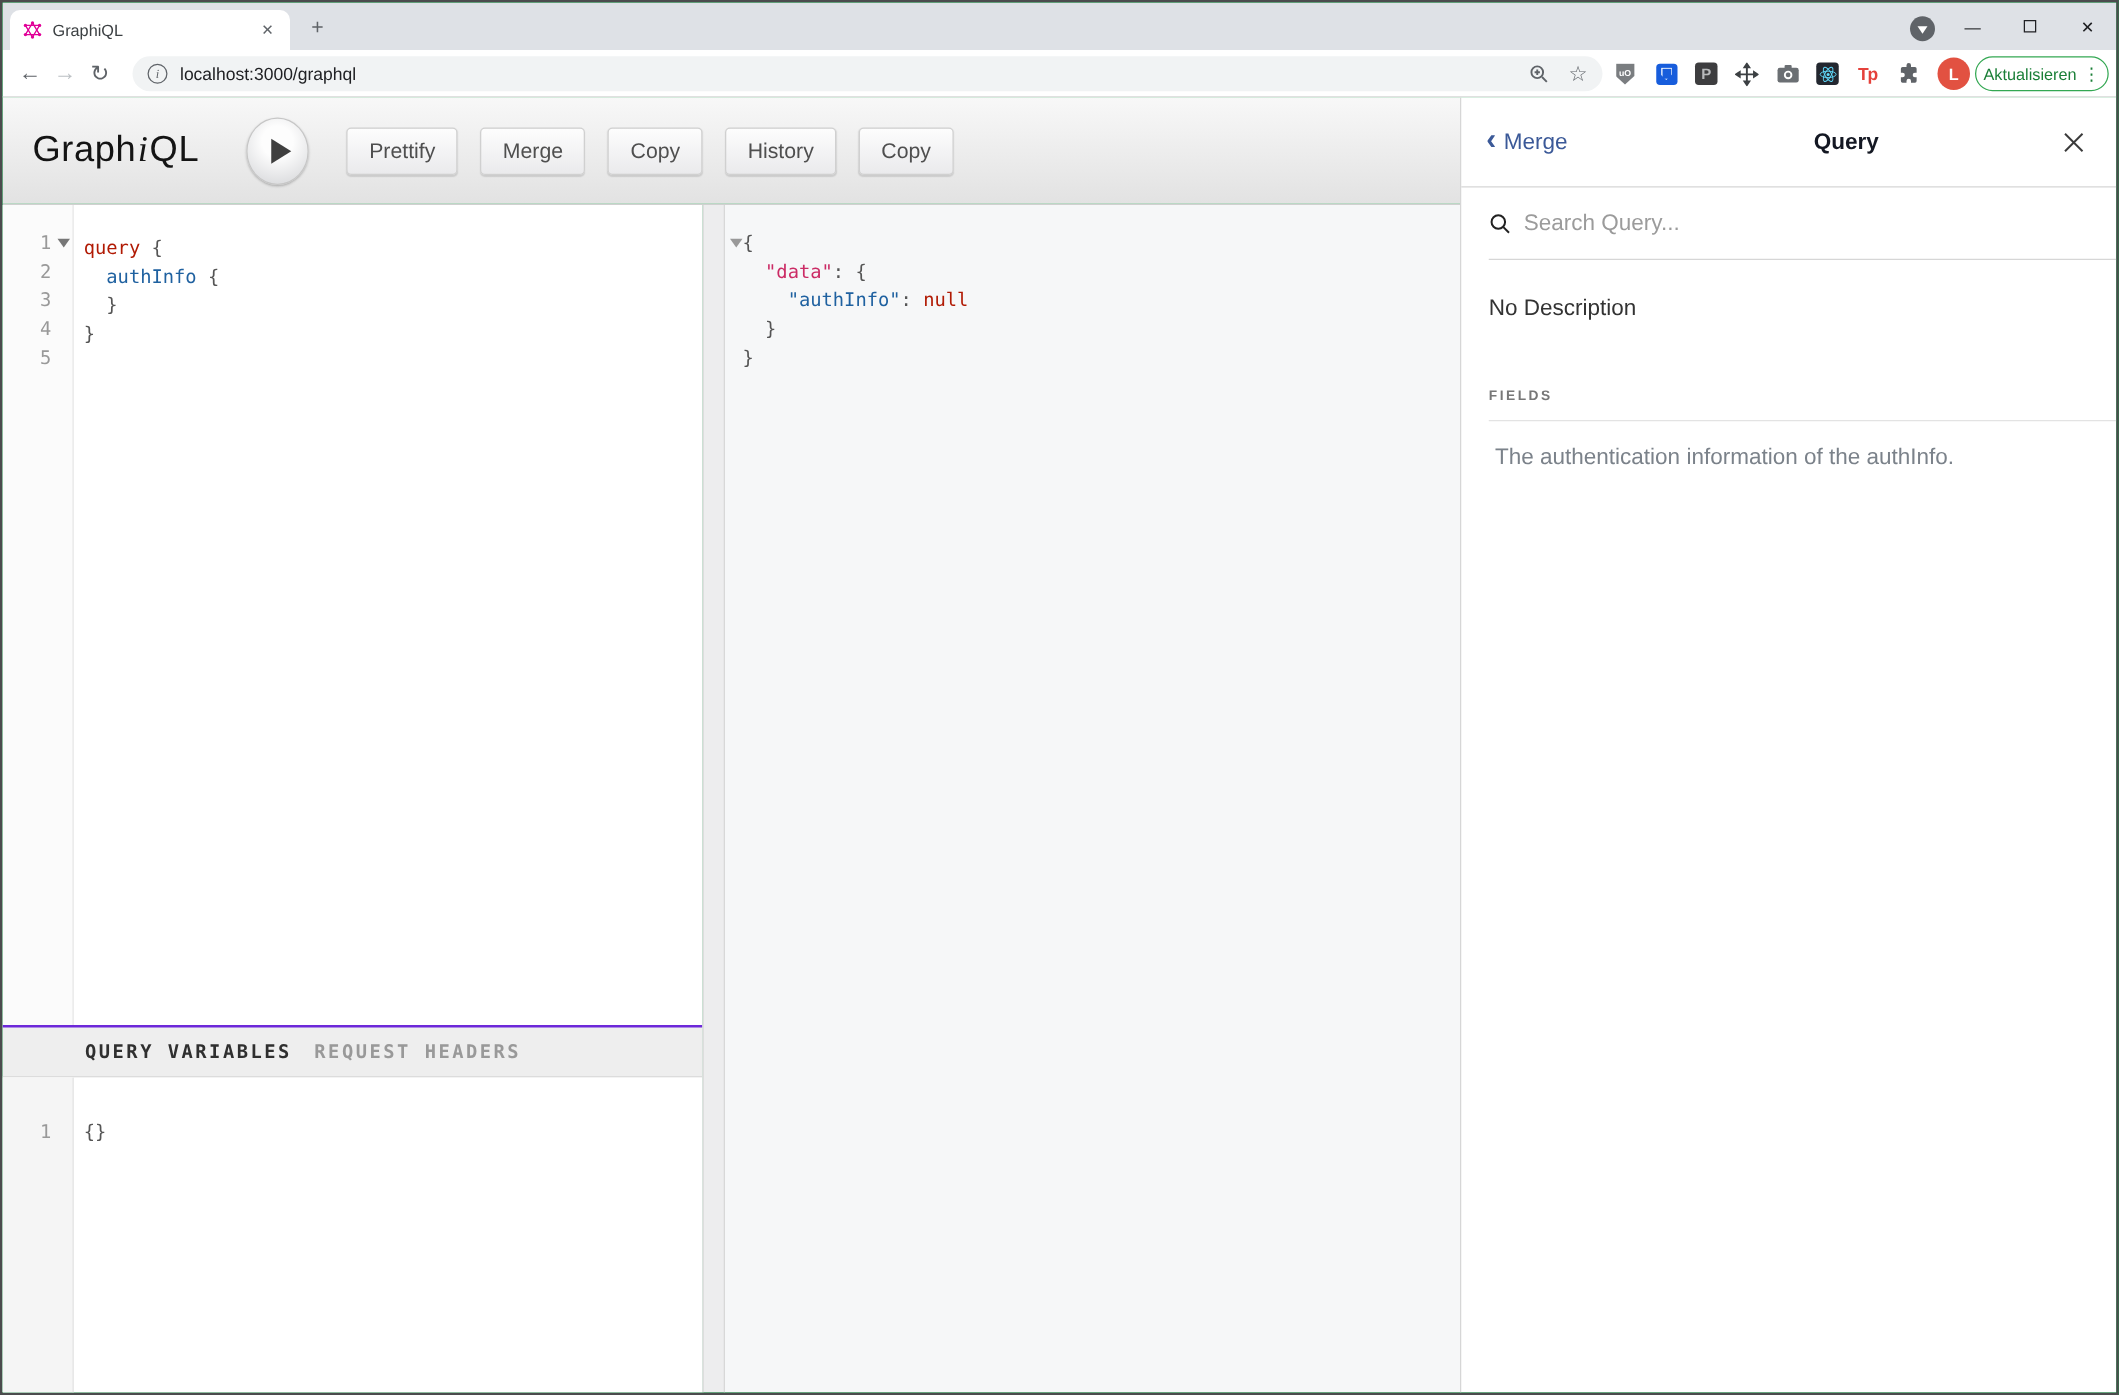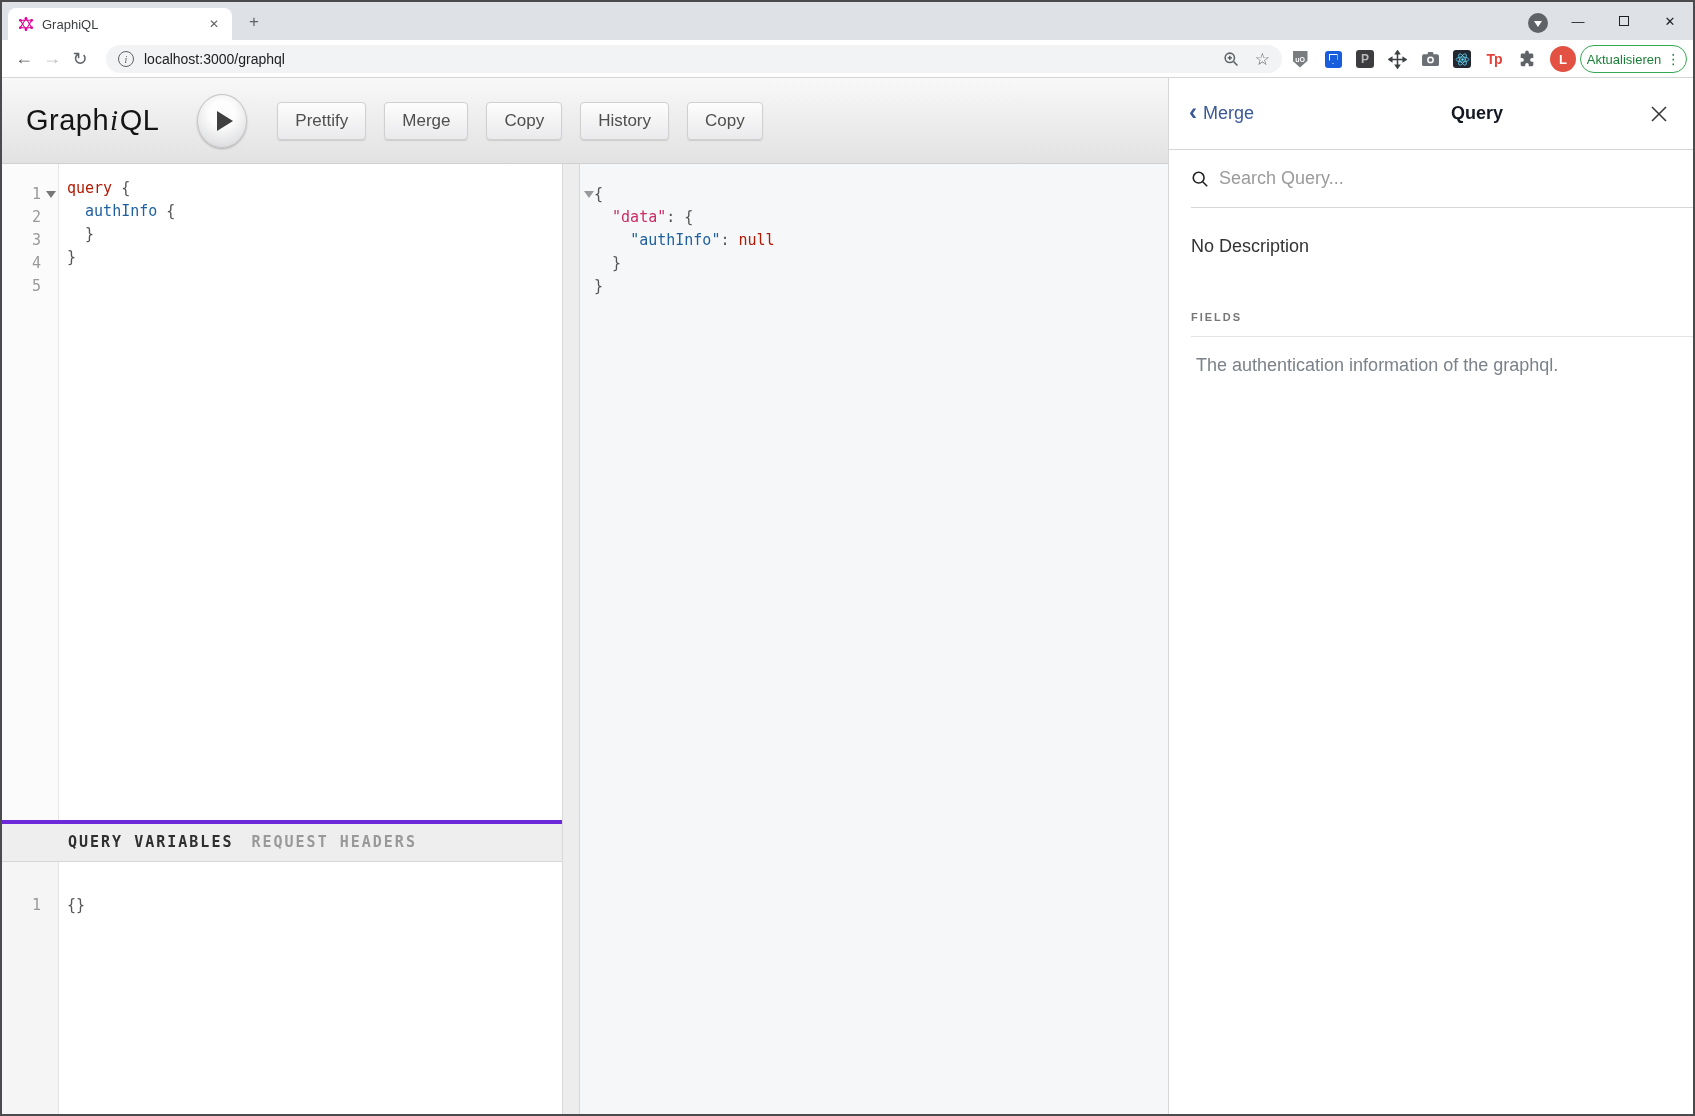--- a/index.html
+++ b/index.html
@@ -77,29 +77,29 @@
              font-size:17px; color:#4f4f4f; display:flex; align-items:center; cursor:pointer; }
 
   
   .code { font-family:"DejaVu Sans Mono", monospace; font-size:15px; line-height:23px; }
   .query-pane { position:absolute; left:0; top:162px; width:560px; height:950px; background:#fff; }
   .q-gutter { position:absolute; left:0; top:0; width:57px; height:656px; background:#fbfbfb;
               border-right:1px solid #e6e6e6; padding-top:19px; }
   .q-gutter .num { height:23px; text-align:right; padding-right:17px; color:#999; }
   .fold { position:absolute; left:44px; top:27px; width:0; height:0; border-left:5px solid transparent;
           border-right:5px solid transparent; border-top:7px solid #777; }
-  .q-code { position:absolute; left:65px; top:13px; right:0; }
+  .q-code { position:absolute; left:65px; top:23px; right:0; }
   .code-line { height:23px; white-space:pre; }
   .tok-kw { color:#b11a04; }
   .tok-prop { color:#1f61a0; }
   .tok-punct { color:#555; }
   .tok-pink { color:#cb2b65; }
 
   .vars-bar { position:absolute; left:0; top:656px; width:560px; height:42px; background:#eeeeee;
-              border-top:4px solid #6d28d9; border-bottom:1px solid #d6d6d6;
+              border-top:2px solid #6d28d9; border-bottom:1px solid #d6d6d6;
               display:flex; align-items:center; padding-left:66px; }
   .vtab { font-size:15px; font-weight:bold; letter-spacing:2px; cursor:pointer; }
   .vtab.active { color:#2f2f2f; }
   .vtab.inactive { color:#999; margin-left:18px; }
   .vars-editor { position:absolute; left:0; top:698px; width:560px; height:252px; background:#fff; }
   .v-gutter { position:absolute; left:0; top:0; width:57px; height:252px; background:#f5f5f5;
               border-right:1px solid #e3e3e3; padding-top:32px; }
   .v-gutter .num { height:23px; text-align:right; padding-right:17px; color:#999; }
   .v-code { position:absolute; left:65px; top:32px; color:#555; }
 
@@ -332,17 +332,17 @@
               <line x1="13" y1="13" x2="18" y2="18"></line>
             </g>
           </svg>
       </span>
       <input type="text" placeholder="Search Query..." style="">
     </div>
     <div class="doc-content">
       <div class="no-desc">No Description</div>
       <div class="fields-label">FIELDS</div>
       <div class="fields-hr"></div>
-      <div class="field-desc">The authentication information of the graphql.</div>
+      <div class="field-desc">The authentication information of the authInfo.</div>
     </div>
   </div>
 
 </div>
 
 </body></html>

